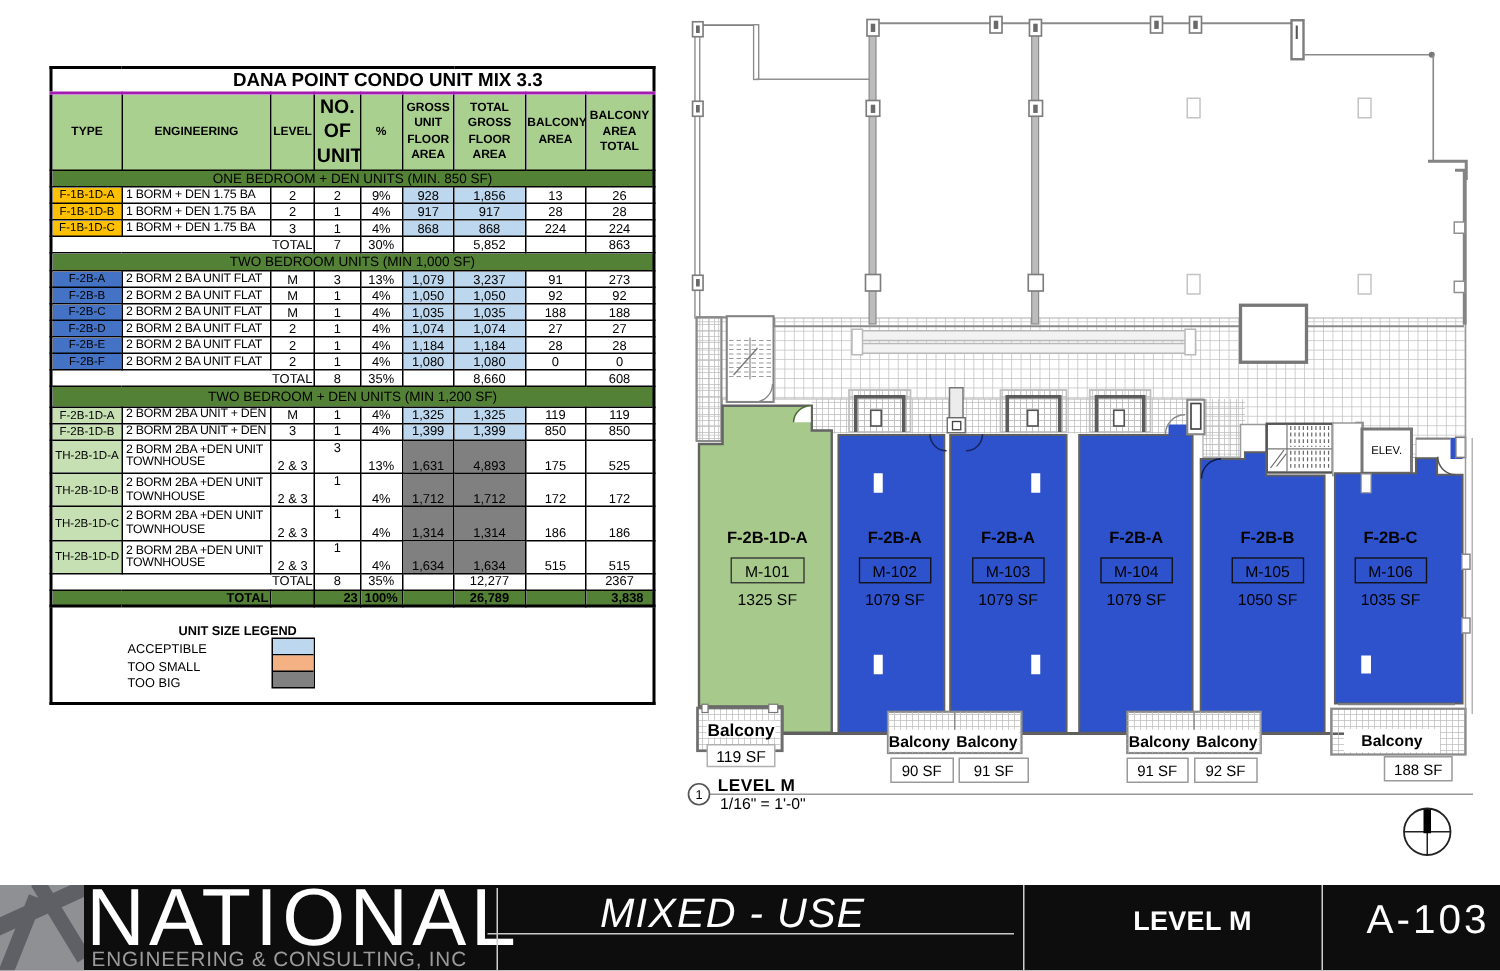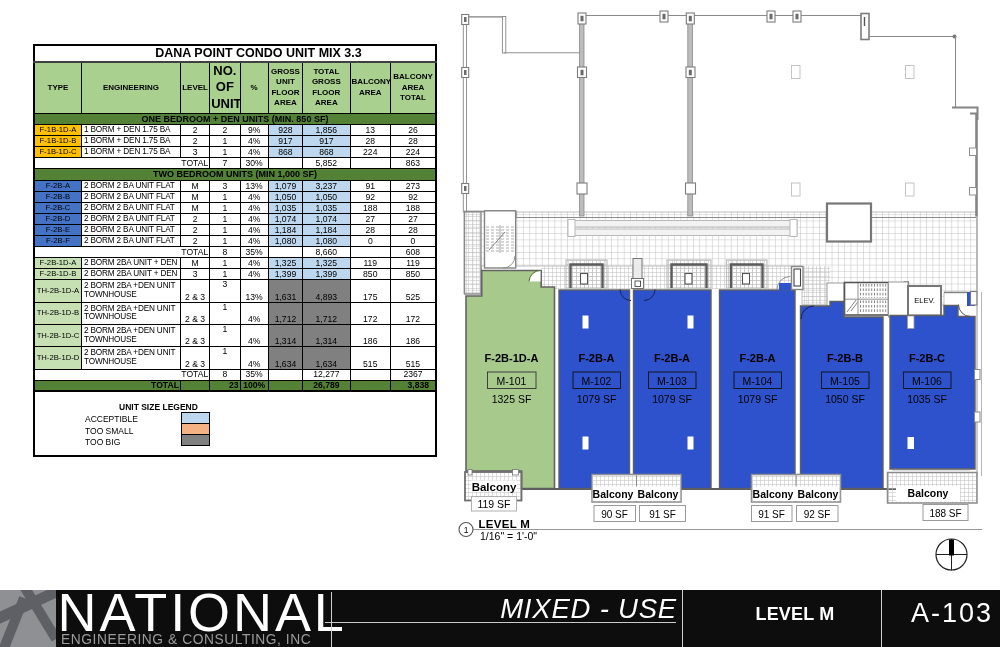--- a/index.html
+++ b/index.html
@@ -4,21 +4,21 @@
 <style>
   html,body{margin:0;padding:0;}
   body{width:1000px;height:647px;position:relative;background:#fff;transform:translateZ(0);
        font-family:"Liberation Sans",sans-serif;overflow:hidden;}
   #tablewrap{position:absolute;left:33px;top:44px;width:404px;}
   table.mix{border-collapse:collapse;table-layout:fixed;width:404px;
             border:2px solid #000;font-family:"Liberation Sans",sans-serif;}
   table.mix td{border:1px solid #000;padding:0 1px;font-size:8.6px;color:#000;
                text-align:center;overflow:hidden;white-space:nowrap;line-height:1.05;}
   table.mix td.desc{text-align:left;font-size:8.2px;letter-spacing:-0.15px;padding:0 1px 0 2px;}
-  tr.band td{background:#538135;font-weight:bold;font-size:9px;height:9.5px;}
+  tr.band td{background:#538135;font-weight:normal;font-size:9px;height:9.5px;}
   tr.hdr td{background:#a9d08e;font-weight:bold;font-size:8px;white-space:normal;line-height:1.3;}
   table.mix td.amber{background:#ffc000;font-size:7.7px;}
   table.mix td.bluetype{background:#4472c4;font-size:7.7px;}
   table.mix td.lgreen{background:#c6e0b4;font-size:7.7px;}
   td.ablue{background:#bdd7ee;}
   td.aorange{background:#f4b183;}
   td.agrey{background:#808080;}
   tr.grand td{background:#538135;font-weight:bold;}
   .legend{position:absolute;left:0;top:0;font-size:8.5px;color:#000;}
   #titlebar{position:absolute;left:0;top:590px;width:1000px;height:57px;background:#0d0d0d;}
@@ -35,21 +35,21 @@
   <col style="width:30px">
         <col style="width:28px">
         <col style="width:34px">
   <col style="width:47px">
         <col style="width:40px">
         <col style="width:45px">
  </colgroup>
 
  <tbody>
         <tr>
-          <td colspan="9" style="height:14.5px;font-size:12.5px;font-weight:bold;border-bottom:2px solid #404040;padding-left:48px;">DANA POINT CONDO UNIT MIX 3.3</td>
+          <td colspan="9" style="height:14.5px;font-size:12.5px;font-weight:bold;border-bottom:2px solid #a21caf;padding-left:48px;">DANA POINT CONDO UNIT MIX 3.3</td>
         </tr>
 
  <tr class="hdr" style="height:46px;">
    <td>TYPE</td>
           <td>ENGINEERING</td>
           <td>LEVEL</td>
           <td style="font-size:13px;">NO. OF UNITS</td>
           <td>%</td>
    <td>GROSS UNIT FLOOR AREA</td>
           <td>TOTAL GROSS FLOOR AREA</td>
@@ -175,20 +175,23 @@
  <tr style="height:11.0px;">
           <td colspan="3" style="text-align:right;">TOTAL</td>
           <td>8</td>
           <td>35%</td>
           <td></td>
           <td>8,660</td>
           <td></td>
           <td>608</td>
         </tr>
 
+ <tr class="band">
+          <td colspan="9" style="height:12.3px;">TWO BEDROOM + DEN UNITS (MIN 1,200 SF)</td>
+        </tr>
  <tr style="height:11.0px;">
           <td class="lgreen">F-2B-1D-A</td>
           <td class="desc">2 BORM 2BA UNIT + DEN</td>
           <td>M</td>
           <td>1</td>
           <td>4%</td>
           <td class="ablue">1,325</td>
           <td class="ablue">1,325</td>
           <td>119</td>
           <td>119</td>
@@ -595,21 +598,21 @@
       </g>
     </svg>
   </div>
 
   <div style="position:absolute;left:57.5px;top:-0.5px;color:#fff;font-size:54px;line-height:44px;letter-spacing:2.9px;font-weight:normal;">NATIONAL</div>
 
   <div style="position:absolute;left:61px;top:41.5px;color:#9a9a9a;font-size:13.8px;letter-spacing:0.55px;">ENGINEERING &amp; CONSULTING, INC</div>
 
   <div style="position:absolute;left:331px;top:2px;width:1px;height:55px;background:#cfcfcf;"></div>
 
-  <div style="position:absolute;left:400px;top:3px;width:277px;text-align:right;color:#fff;font-size:27.5px;font-style:italic;letter-spacing:0.8px;">MIXED - USE</div>
+  <div style="position:absolute;left:400px;top:3px;width:277px;color:#fff;font-size:27.5px;font-style:italic;letter-spacing:0.8px;">MIXED - USE</div>
 
   <div style="position:absolute;left:325px;top:31.5px;width:351px;height:1.2px;background:#c9c9c9;"></div>
 
   <div style="position:absolute;left:682px;top:0;width:1px;height:57px;background:#cfcfcf;"></div>
 
   <div style="position:absolute;left:695px;top:14px;width:200px;text-align:center;color:#fff;font-size:18px;font-weight:bold;letter-spacing:0.2px;">LEVEL M</div>
 
   <div style="position:absolute;left:881px;top:0;width:1px;height:57px;background:#cfcfcf;"></div>
 
   <div style="position:absolute;left:892px;top:8px;width:120px;text-align:center;color:#fff;font-size:27px;letter-spacing:2px;">A-103</div>

